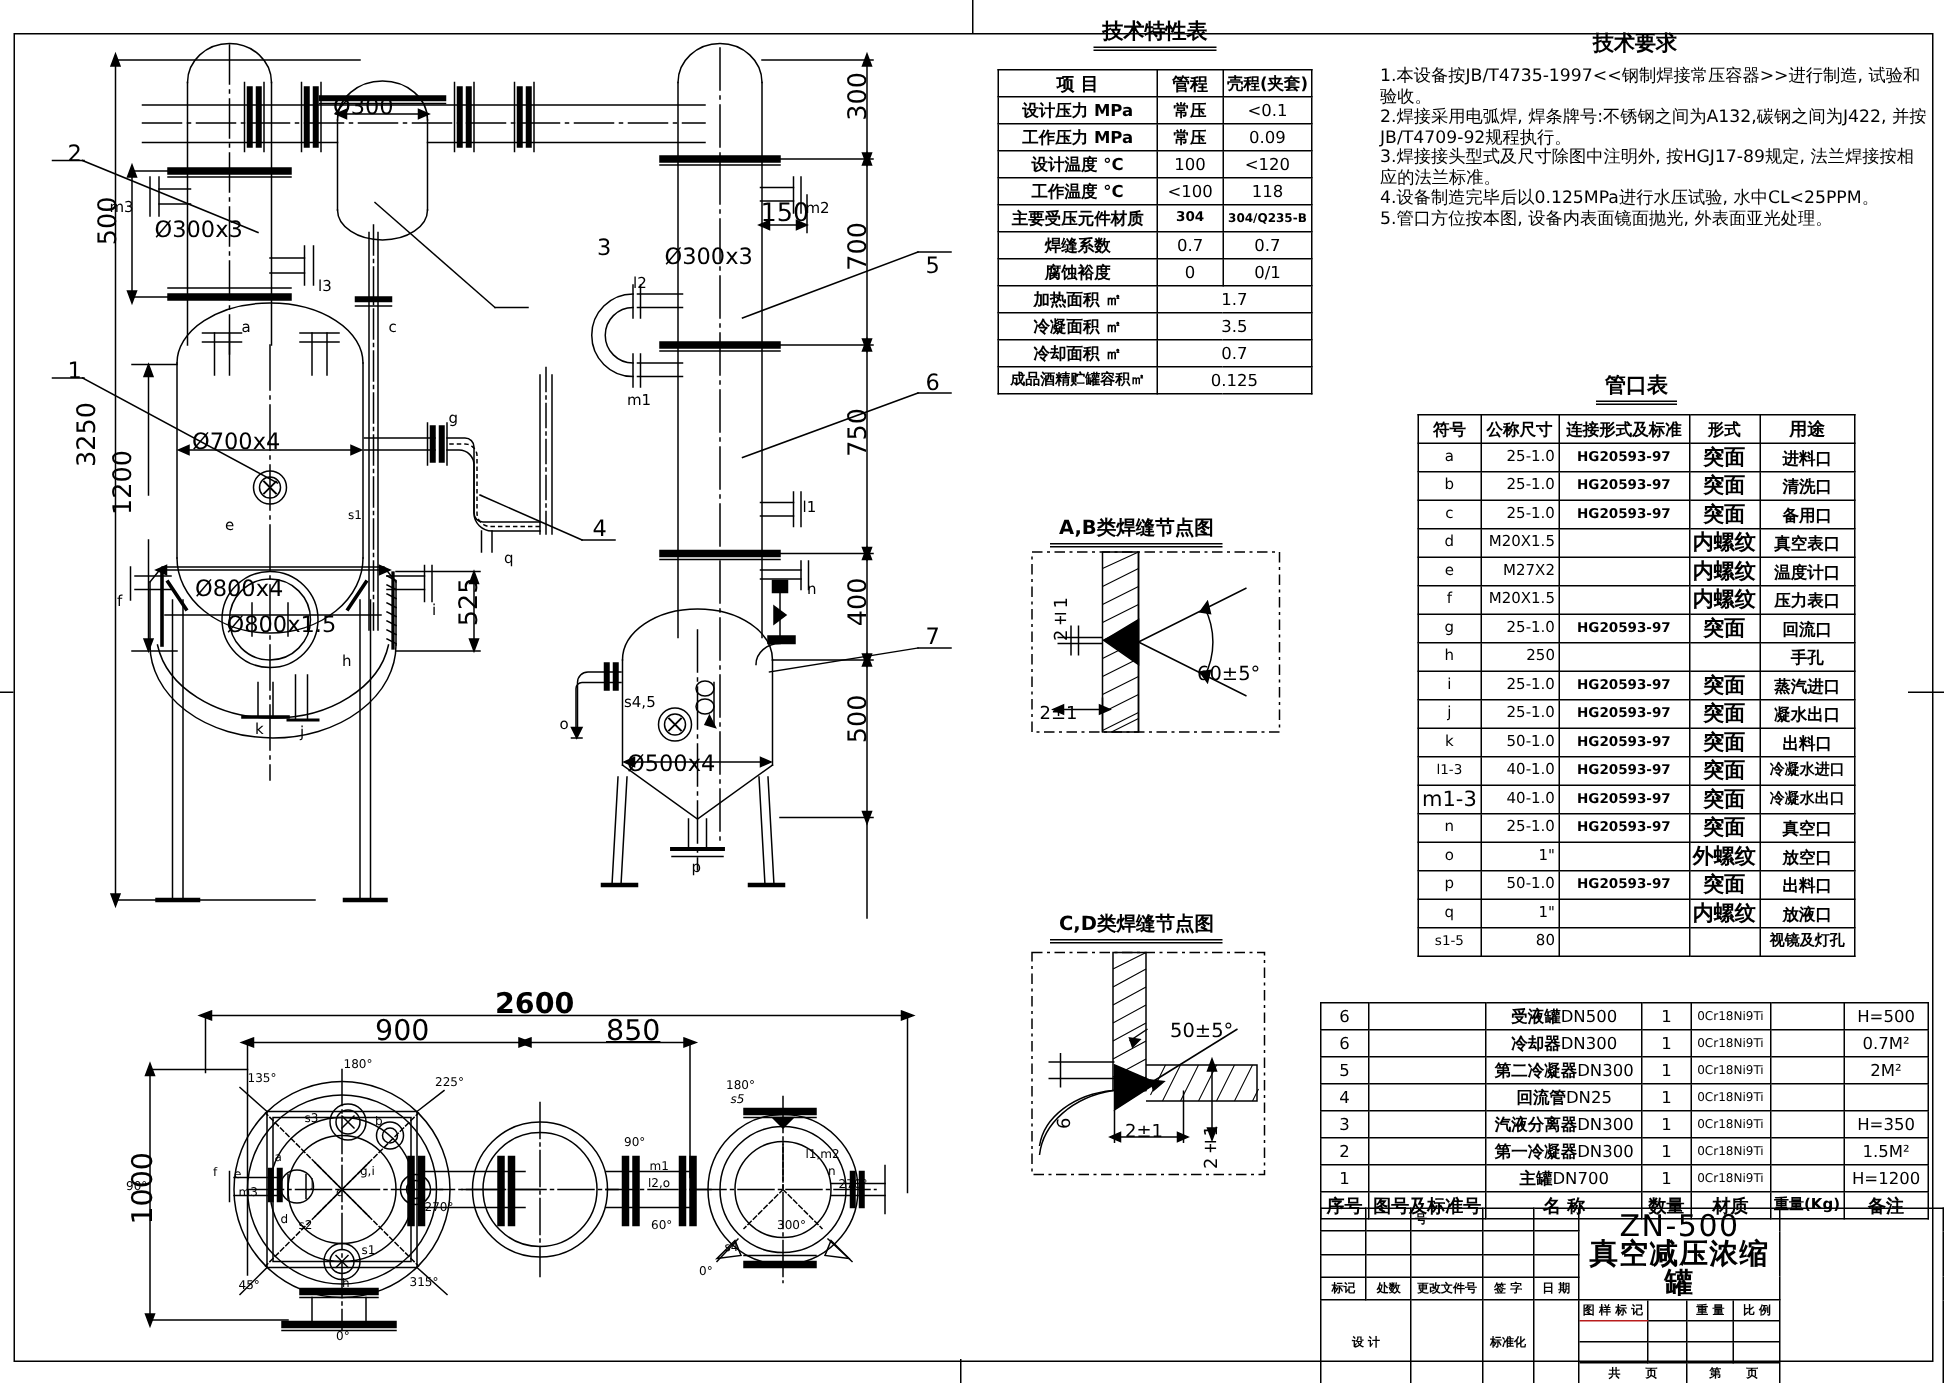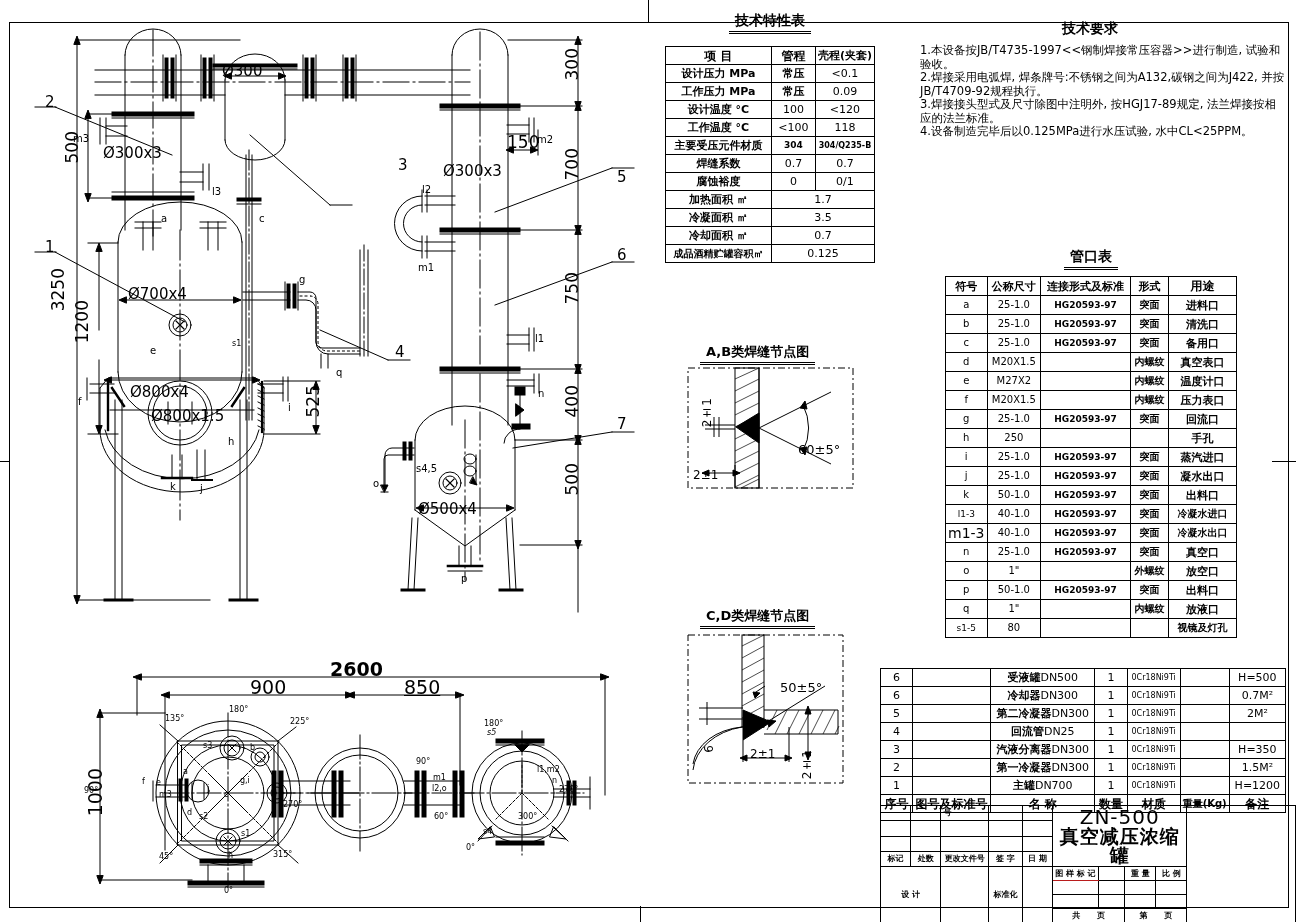--- a/index.html
+++ b/index.html
@@ -18,23 +18,23 @@
   
   #spec-table{width:210px;font-size:11px;}
   #spec-table td{height:17px;}
   #spec-table .c0{width:112px;text-align:center;}
   #spec-table .c1{width:48px;}
   #spec-table .c2{width:50px;}
   
   #nozzle-table{width:292px;font-size:10px;}
   #nozzle-table td{height:18px;}
   #nozzle-table .n0{width:30px;}
-  #nozzle-table .n1{width:52px;text-align:center;padding-left:2px;}
+  #nozzle-table .n1{width:52px;text-align:right;padding-left:2px;}
   #nozzle-table .n2{width:90px;font-size:9px;font-weight:bold;}
-  #nozzle-table .n3{width:36px;font-weight:bold;font-size:10px;}
+  #nozzle-table .n3{width:36px;font-weight:bold;font-size:14px;}
   #nozzle-table .n4{width:72px;font-weight:bold;font-size:11px;}
   
   #bom-table{width:406px;font-size:11px;}
   #bom-table td{height:17px;}
   .b0{width:36px;} .b1{width:78px;} .b2{width:120px;}
   .b3{width:38px;} .b4{width:60px;font-size:8px;} .b5{width:42px;}
   .b6{width:70px;}
   .nm{font-weight:bold;font-size:11px;}
   
   #title-block{font-size:8px;}
@@ -660,20 +660,21 @@
   </table>
 
 <div class="abs ttl" style="left:900px;top:20px;width:380px;font-size:14px;">
   <span>技术要求</span>
 </div>
 <div class="abs req" style="left:920px;top:44px;width:365px;">
  <div>1.本设备按JB/T4735-1997&lt;&lt;钢制焊接常压容器&gt;&gt;进行制造, 试验和验收。</div>
  <div>2.焊接采用电弧焊, 焊条牌号:不锈钢之间为A132,碳钢之间为J422, 并按JB/T4709-92规程执行。</div>
  <div>3.焊接接头型式及尺寸除图中注明外, 按HGJ17-89规定, 法兰焊接按相应的法兰标准。</div>
  <div>4.设备制造完毕后以0.125MPa进行水压试验, 水中CL&lt;25PPM。</div>
+ <div>5.管口方位按本图, 设备内表面镜面抛光, 外表面亚光处理。</div>
 </div>
 
 <div class="abs ttl" style="left:945px;top:248px;width:292px;font-size:14px;">
   <span class="u2">管口表</span>
 </div>
 <table class="tbl abs" id="nozzle-table" style="left:945px;top:276px;">
  <tbody>
       <tr>
   <td class="n0 bold" style="font-size:11px;">符号</td>
   <td class="n1 bold" style="font-size:11px;text-align:center;">公称尺寸</td>

